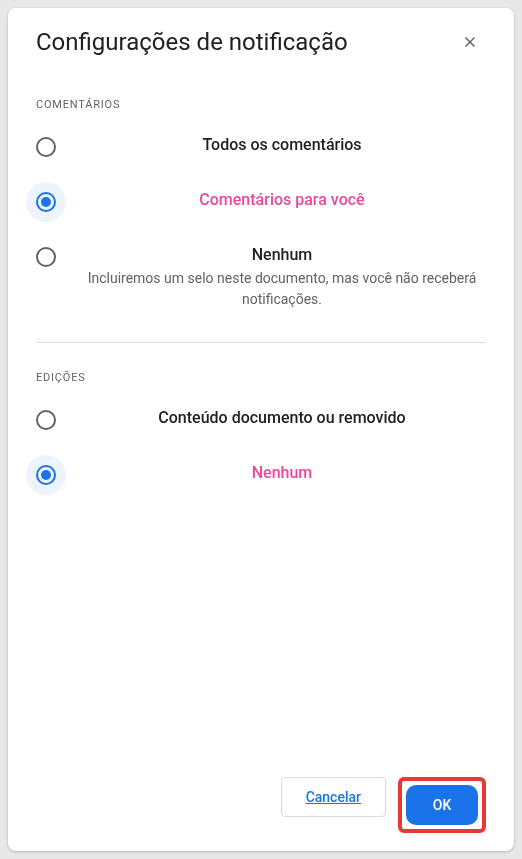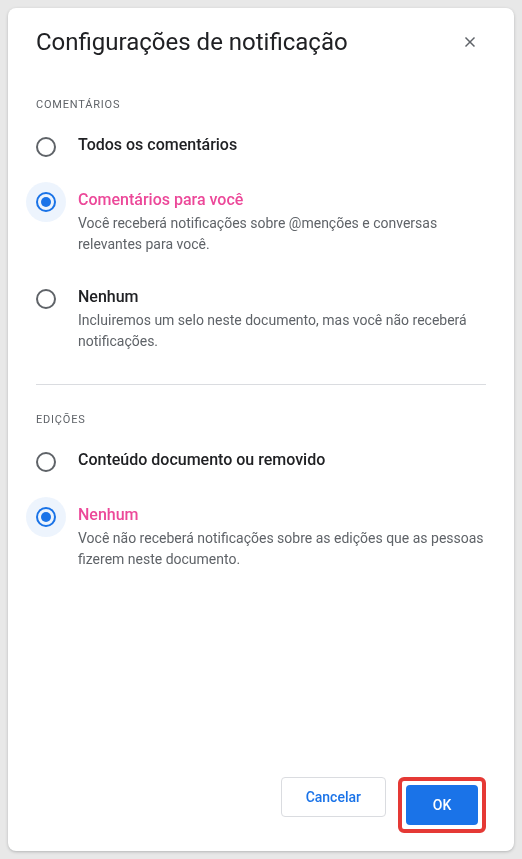--- a/index.html
+++ b/index.html
@@ -100,20 +100,21 @@
       content: '';
       width: 10px;
       height: 10px;
       border-radius: 50%;
       background: #1a73e8;
       position: relative;
       z-index: 1;
     }
     .option-content {
       flex: 1;
+      text-align: center;
     }
     .option-title {
       font-size: 16px;
       font-weight: 500;
       color: #202124;
       margin-bottom: 4px;
     }
     .option-title.selected {
       color: #ec4899;
     }
@@ -141,25 +142,27 @@
       font-size: 14px;
       font-weight: 500;
       cursor: pointer;
       border: none;
       font-family: inherit;
     }
     .btn-cancel {
       background: #fff;
       color: #1a73e8;
       border: 1px solid #dadce0;
+      text-decoration: underline;
     }
     .btn-ok {
       background: #1a73e8;
       color: #fff;
       min-width: 72px;
+      border-radius: 10px;
     }
     .ok-highlight {
       border: 4px solid #e53935;
       border-radius: 6px;
       padding: 4px;
       display: inline-block;
     }
   </style>
 </head>
 <body>
@@ -181,21 +184,20 @@
     <div class="radio-button"></div>
     <div class="option-content">
       <div class="option-title">Todos os comentários</div>
     </div>
   </div>
 
   <div class="radio-option">
     <div class="radio-button selected"></div>
     <div class="option-content">
       <div class="option-title selected">Comentários para você</div>
-      <div class="option-description">Você receberá notificações sobre @menções e conversas relevantes para você.</div>
     </div>
   </div>
 
   <div class="radio-option">
     <div class="radio-button"></div>
     <div class="option-content">
       <div class="option-title">Nenhum</div>
       <div class="option-description">Incluiremos um selo neste documento, mas você não receberá notificações.</div>
     </div>
   </div>
@@ -208,21 +210,20 @@
     <div class="radio-button"></div>
     <div class="option-content">
       <div class="option-title">Conteúdo documento ou removido</div>
     </div>
   </div>
 
   <div class="radio-option">
     <div class="radio-button selected"></div>
     <div class="option-content">
       <div class="option-title selected">Nenhum</div>
-      <div class="option-description">Você não receberá notificações sobre as edições que as pessoas fizerem neste documento.</div>
     </div>
   </div>
 
   <div class="dialog-footer">
     <button class="btn btn-cancel">Cancelar</button>
     <span class="ok-highlight">
       <button class="btn btn-ok">OK</button>
     </span>
   </div>
 </div>

